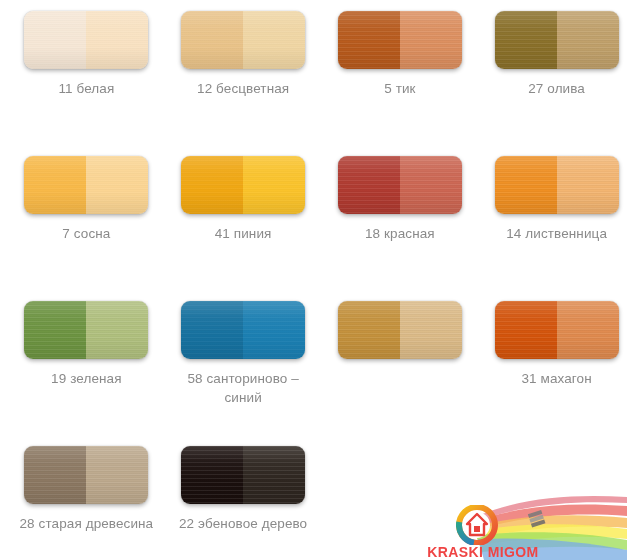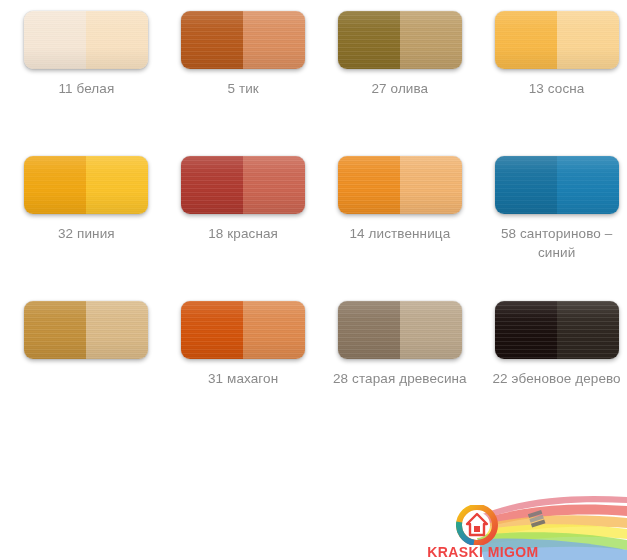--- a/index.html
+++ b/index.html
@@ -127,20 +127,29 @@
       <div class="swatch-chip">
         <div class="half left" style="background: rgb(246, 231, 214);"></div>
         <div class="half right" style="background: rgb(249, 226, 194);"></div>
         <div class="grain" style="opacity: 0.45;"></div>
         <div class="sheen"></div>
       </div>
       <div class="swatch-label">11 белая</div>
     </div>
     <div class="swatch-cell">
       <div class="swatch-chip">
+        <div class="half left" style="background: rgb(233, 195, 137);"></div>
+        <div class="half right" style="background: rgb(240, 214, 164);"></div>
+        <div class="grain" style="opacity: 0.45;"></div>
+        <div class="sheen"></div>
+      </div>
+      <div class="swatch-label">12 бесцветная</div>
+    </div>
+    <div class="swatch-cell">
+      <div class="swatch-chip">
         <div class="half left" style="background: rgb(184, 90, 28);"></div>
         <div class="half right" style="background: rgb(221, 143, 95);"></div>
         <div class="grain" style="opacity: 0.85;"></div>
         <div class="sheen"></div>
       </div>
       <div class="swatch-label">5 тик</div>
     </div>
     <div class="swatch-cell">
       <div class="swatch-chip">
         <div class="half left" style="background: rgb(138, 112, 41);"></div>
@@ -150,48 +159,57 @@
       </div>
       <div class="swatch-label">27 олива</div>
     </div>
     <div class="swatch-cell">
       <div class="swatch-chip">
         <div class="half left" style="background: rgb(248, 185, 72);"></div>
         <div class="half right" style="background: rgb(251, 213, 147);"></div>
         <div class="grain" style="opacity: 0.45;"></div>
         <div class="sheen"></div>
       </div>
-      <div class="swatch-label">13 сосна</div>
+      <div class="swatch-label">7 сосна</div>
     </div>
     <div class="swatch-cell">
       <div class="swatch-chip">
         <div class="half left" style="background: rgb(240, 167, 18);"></div>
         <div class="half right" style="background: rgb(250, 195, 43);"></div>
         <div class="grain" style="opacity: 0.45;"></div>
         <div class="sheen"></div>
       </div>
-      <div class="swatch-label">32 пиния</div>
+      <div class="swatch-label">41 пиния</div>
     </div>
     <div class="swatch-cell">
       <div class="swatch-chip">
         <div class="half left" style="background: rgb(176, 58, 48);"></div>
         <div class="half right" style="background: rgb(204, 102, 82);"></div>
         <div class="grain" style="opacity: 0.85;"></div>
         <div class="sheen"></div>
       </div>
       <div class="swatch-label">18 красная</div>
     </div>
     <div class="swatch-cell">
       <div class="swatch-chip">
         <div class="half left" style="background: rgb(239, 143, 34);"></div>
         <div class="half right" style="background: rgb(243, 181, 113);"></div>
         <div class="grain" style="opacity: 0.85;"></div>
         <div class="sheen"></div>
       </div>
       <div class="swatch-label">14 лиственница</div>
+    </div>
+    <div class="swatch-cell">
+      <div class="swatch-chip">
+        <div class="half left" style="background: rgb(109, 148, 65);"></div>
+        <div class="half right" style="background: rgb(176, 192, 126);"></div>
+        <div class="grain" style="opacity: 0.85;"></div>
+        <div class="sheen"></div>
+      </div>
+      <div class="swatch-label">19 зеленая</div>
     </div>
     <div class="swatch-cell">
       <div class="swatch-chip">
         <div class="half left" style="background: rgb(22, 113, 159);"></div>
         <div class="half right" style="background: rgb(27, 127, 178);"></div>
         <div class="grain" style="opacity: 0.45;"></div>
         <div class="sheen"></div>
       </div>
       <div class="swatch-label">58 санториново – синий</div>
     </div>

